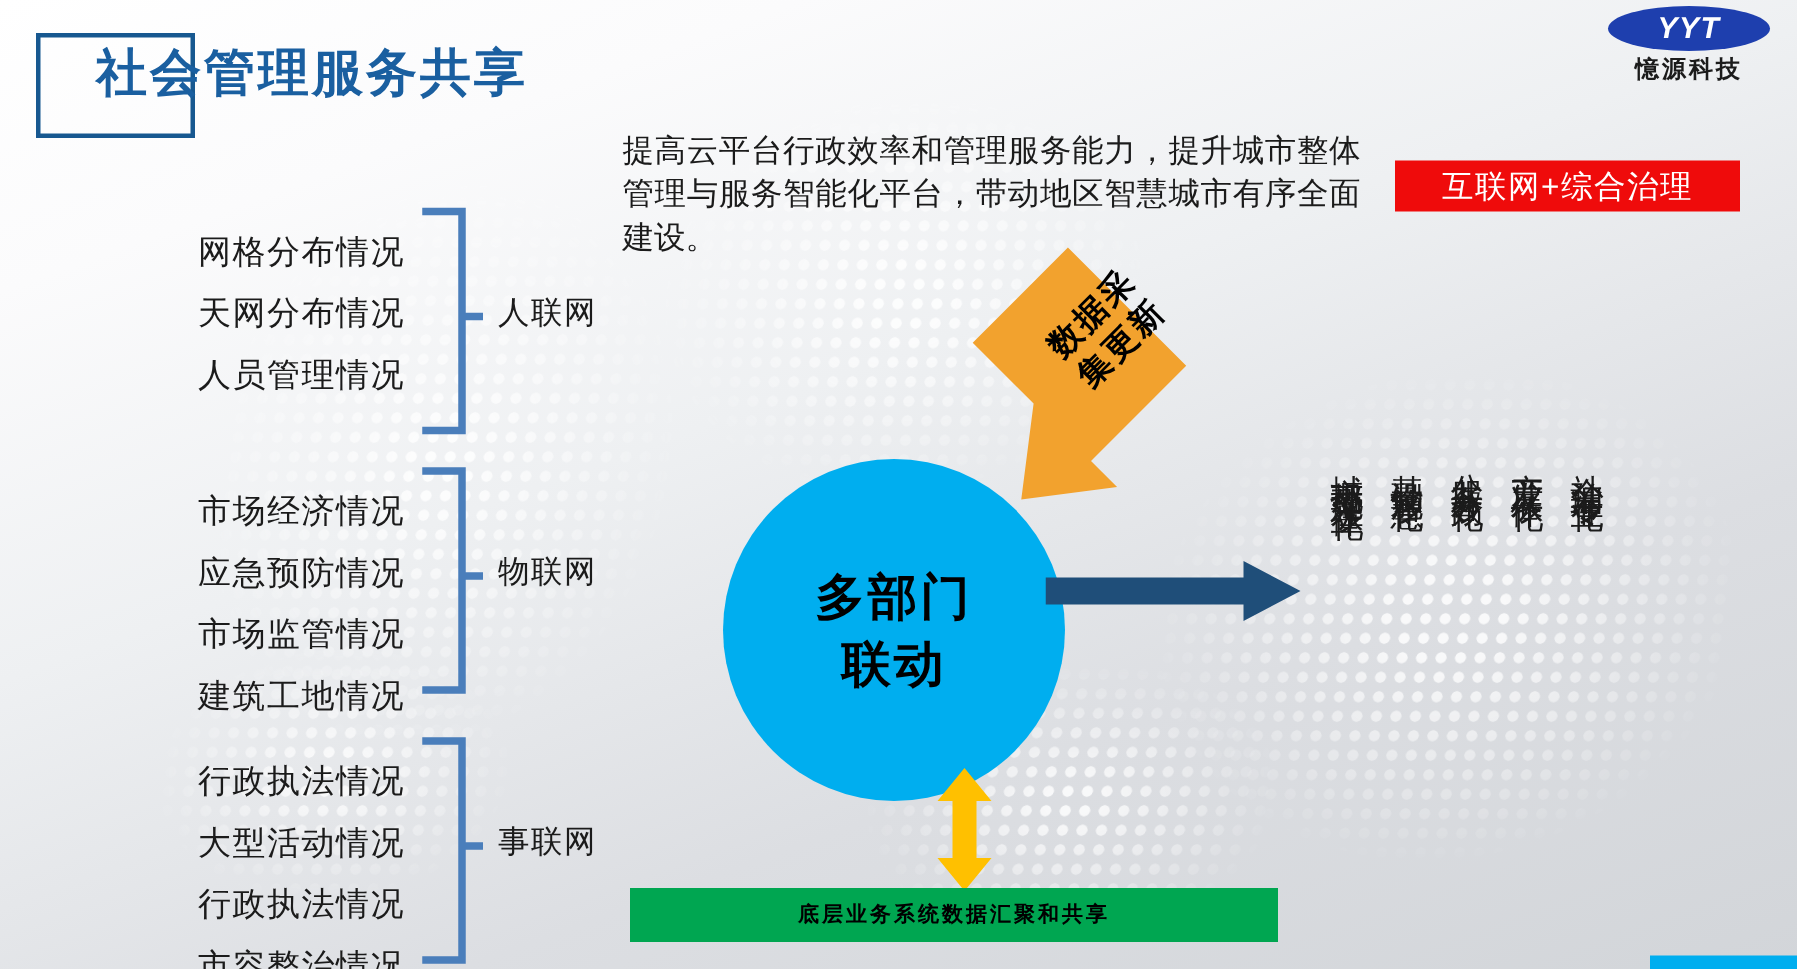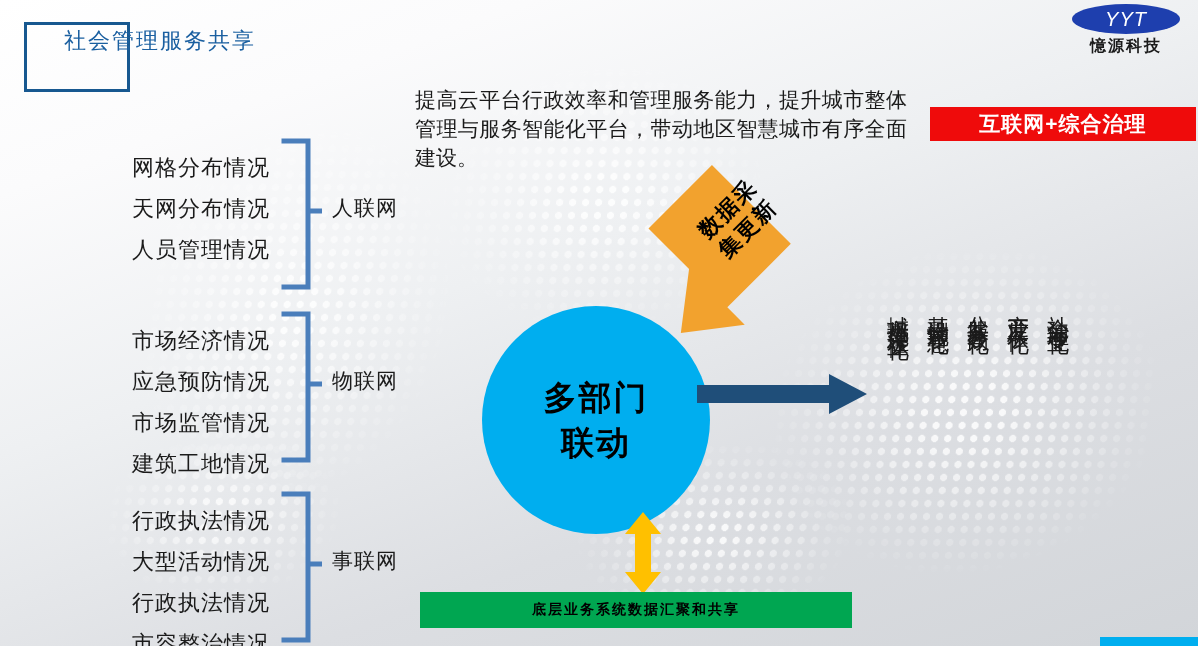--- a/index.html
+++ b/index.html
@@ -67,22 +67,22 @@
     position: absolute;
     left: 24px; top: 22px;
     width: 106px; height: 70px;
     border: 3px solid #175890;
     box-sizing: border-box;
   }
   #page-title {
     position: absolute;
     left: 64px; top: 26px;
     font-family: "Liberation Sans", "DejaVu Sans", sans-serif;
-    font-weight: normal;
-    font-size: 22px;
+    font-weight: bold;
+    font-size: 34px;
     letter-spacing: 2px;
     color: #1a5fa0;
     white-space: nowrap;
   }
 
   #logo {
     position: absolute;
     right: 14px; top: 4px;
     width: 116px;
     text-align: center;
@@ -92,21 +92,21 @@
     margin: 0 auto;
     background: #1e3fae;
     border-radius: 50% / 50%;
     position: relative;
   }
   #logo-mark .yyt {
     position: absolute;
     left: 0; right: 0; top: 2px;
     font-family: "Liberation Sans", "DejaVu Sans", sans-serif;
     font-style: italic;
-    font-weight: normal;
+    font-weight: bold;
     font-size: 20px;
     letter-spacing: 1px;
     color: #ffffff;
     line-height: 26px;
   }
   #logo-text {
     margin-top: 2px;
     font-family: "Liberation Sans", "DejaVu Sans", sans-serif;
     font-size: 16px;
     font-weight: bold;
@@ -122,25 +122,25 @@
     font-size: 21px;
     line-height: 29px;
     color: #1b1b1b;
     text-align: justify;
   }
 
   
   #badge {
     position: absolute;
     left: 930px; top: 107px;
-    width: 266px; height: 34px;
+    width: 230px; height: 34px;
     background: #ef0b0b;
     color: #ffffff;
     font-family: "Liberation Sans", "DejaVu Sans", sans-serif;
-    font-weight: bold;
+    font-weight: normal;
     font-size: 21px;
     letter-spacing: 1px;
     display: flex;
     align-items: center;
     justify-content: center;
   }
 
   
   .group { position: absolute; left: 60px; width: 400px; }
   .group-items {

